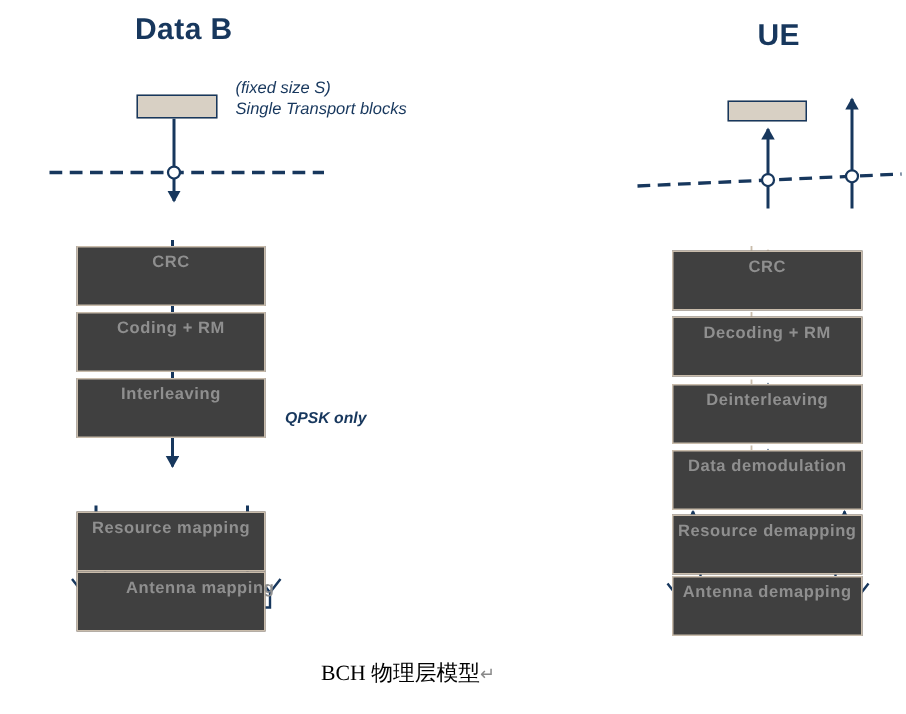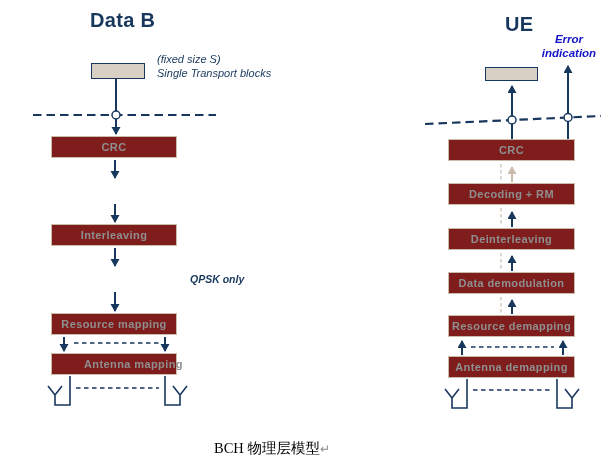--- a/index.html
+++ b/index.html
@@ -1,22 +1,22 @@
 <!DOCTYPE html>
 <html style="--navy: #17375D; --tan: #C9BCAB; --box_text: #8F8F8F; --block_fill: #D8D0C4; --blue: #1414C8;"><head>
 <meta charset="utf-8">
 <style>
   html,body{margin:0;padding:0;background:#fff;}
   .canvas{position:relative;width:604px;height:476px;background:#fff;
           font-family:"Liberation Sans",sans-serif;overflow:hidden;}
   .title{position:absolute;color:var(--navy);font-size:20px;font-weight:bold;letter-spacing:0.3px;}
-  .stage{position:absolute;box-sizing:border-box;height:22px;width:127px;
-         border:1px solid var(--tan);background:#7f1d1d;color:var(--box_text);
+  .stage{position:absolute;box-sizing:border-box;height:40px;width:127px;
+         border:1px solid var(--tan);background:#404040;color:var(--box_text);
          font-size:11px;font-weight:bold;letter-spacing:0.4px;text-align:center;line-height:21px;
-         white-space:nowrap;}
+         white-space:nowrap;margin-top:28px;}
   .block{position:absolute;box-sizing:border-box;background:var(--block_fill);
          border:1.5px solid var(--navy);}
   .note{position:absolute;font-style:italic;color:var(--navy);font-size:11px;line-height:14px;}
   .note-qpsk{position:absolute;font-style:italic;font-weight:bold;color:var(--navy);font-size:10.5px;}
   .note-error{position:absolute;font-style:italic;font-weight:bold;color:var(--blue);
               font-size:11.5px;line-height:13.5px;text-align:center;width:68px;}
   .caption{position:absolute;font-family:"Liberation Serif",serif;font-size:14.5px;color:#000;}
   .pmark{color:#8a8a8a;font-size:12px;}
   svg.overlay{position:absolute;left:0;top:0;}
   .sN{stroke:var(--navy);fill:none;stroke-width:2;}
@@ -94,32 +94,29 @@
   <div class="title" style="left:90px;top:9px;">Data B</div>
 
   <div class="block" style="left:91px;top:63px;width:54px;height:16px;"></div>
 
   <div class="note" style="left:157px;top:52px;width:135px;">
     <div>(fixed size S)</div>
     <div>Single Transport blocks</div>
   </div>
 
   <div class="stage" style="left:51px;top:136px;width:126px;">CRC</div>
+  <div class="stage" style="left:51px;top:180px;width:126px;">Coding + RM</div>
   <div class="stage" style="left:51px;top:224px;width:126px;">Interleaving</div>
   <div class="stage" style="left:51px;top:313px;width:126px;">Resource mapping</div>
   <div class="stage" style="left:51px;top:353px;width:126px;padding-left:32px;">Antenna mapping</div>
 
   <div class="note-qpsk" style="left:190px;top:273px;">QPSK only</div>
 
   <div class="title" style="left:505px;top:13px;">UE</div>
 
-  <div class="note-error" style="left:535px;top:33px;">
-    <div>Error</div>
-    <div>indication</div>
-  </div>
 
   <div class="block" style="left:485px;top:67px;width:53px;height:14px;"></div>
 
   <div class="stage" style="left:448px;top:139px;">CRC</div>
   <div class="stage" style="left:448px;top:183px;">Decoding + RM</div>
   <div class="stage" style="left:448px;top:228px;">Deinterleaving</div>
   <div class="stage" style="left:448px;top:272px;">Data demodulation</div>
   <div class="stage" style="left:448px;top:315px;">Resource demapping</div>
   <div class="stage" style="left:448px;top:356px;">Antenna demapping</div>
 

